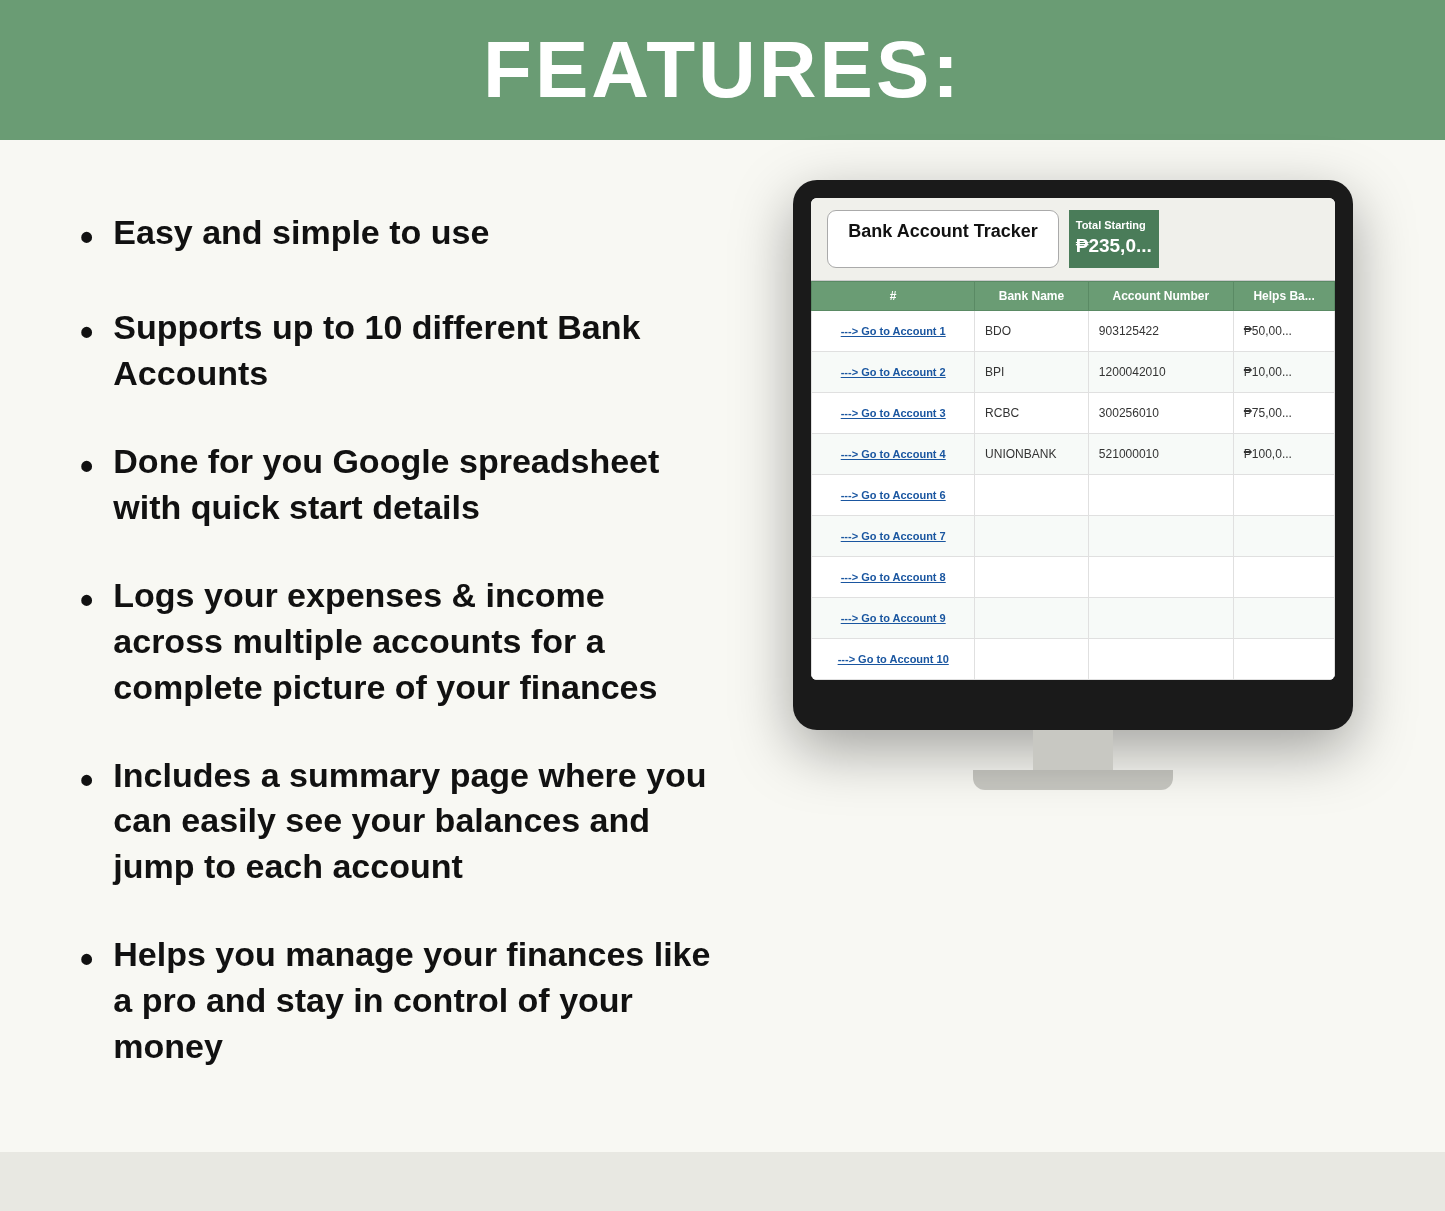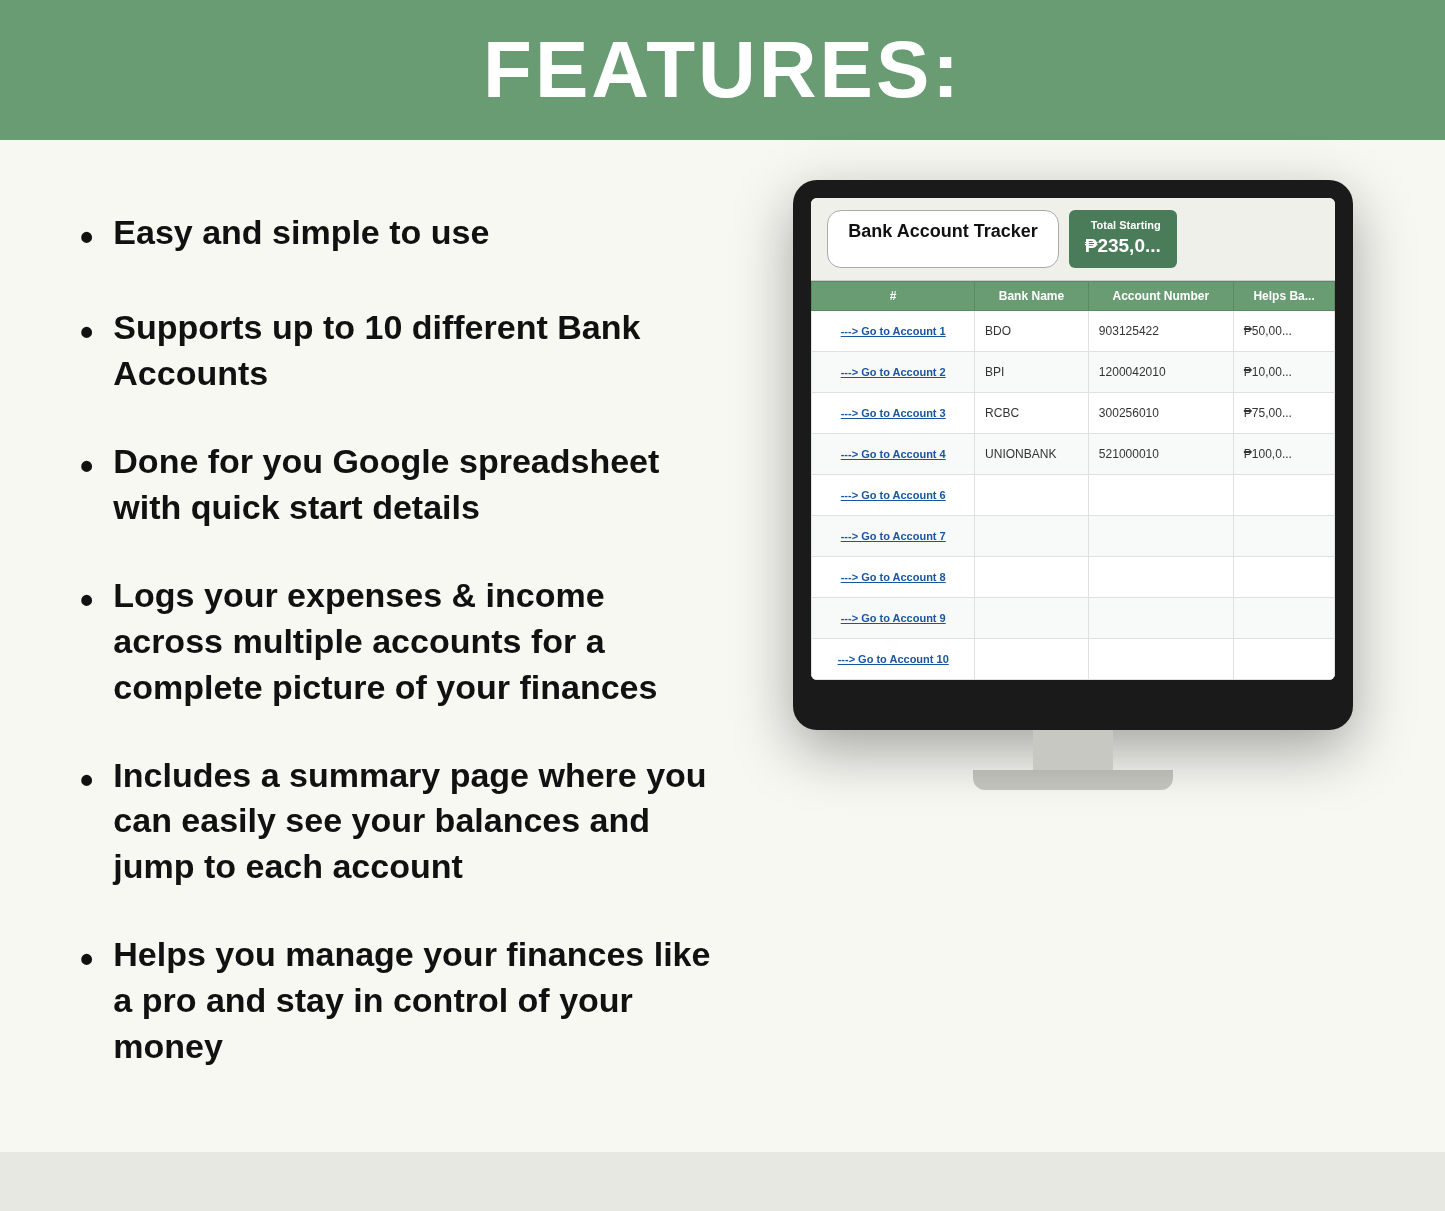--- a/index.html
+++ b/index.html
@@ -105,37 +105,36 @@
     .sheet-header-row {
       display: flex;
       align-items: stretch;
       padding: 12px 16px;
       gap: 10px;
     }
 
     .sheet-title-box {
       background: white;
       border: 1.5px solid #aaa;
-      border-radius: 14px;
+      border-radius: 9px;
       padding: 10px 20px;
       font-size: 18px;
       font-weight: 600;
       color: #111;
       white-space: nowrap;
     }
 
     .sheet-total-box {
       background: #4a7c59;
       color: white;
-      padding: 8px 16px;
-      border-radius: 6px;
+      padding: 8px 7px;
+      border-radius: 0;
       font-size: 13px;
       font-weight: 600;
       line-height: 1.4;
-      text-align: right;
     }
 
     .sheet-table {
       width: 100%;
       border-collapse: collapse;
       font-size: 12px;
     }
 
     .sheet-table thead tr {
       background: #6a9c74;

